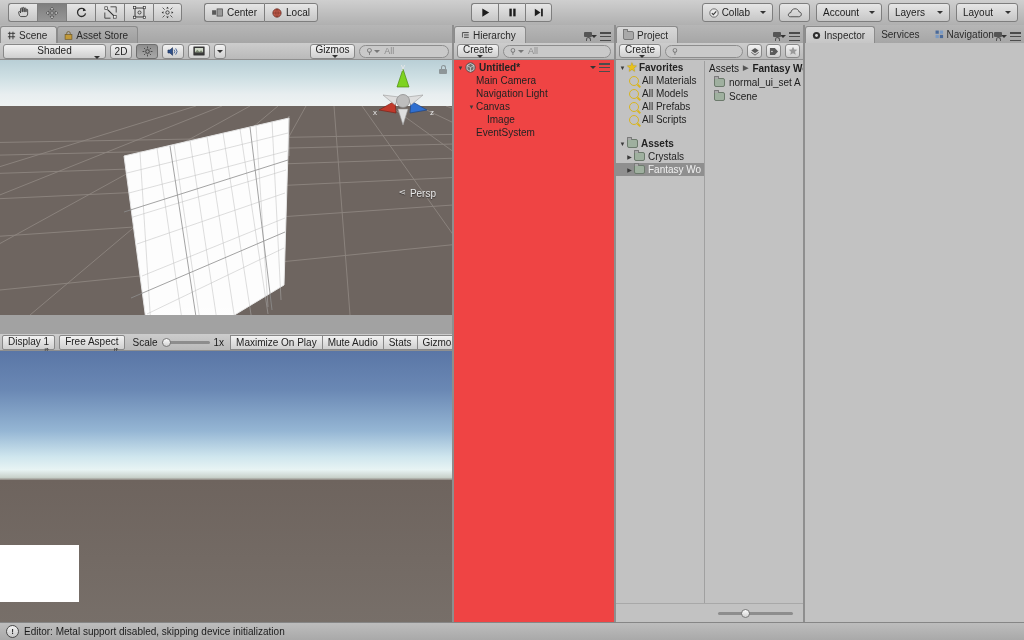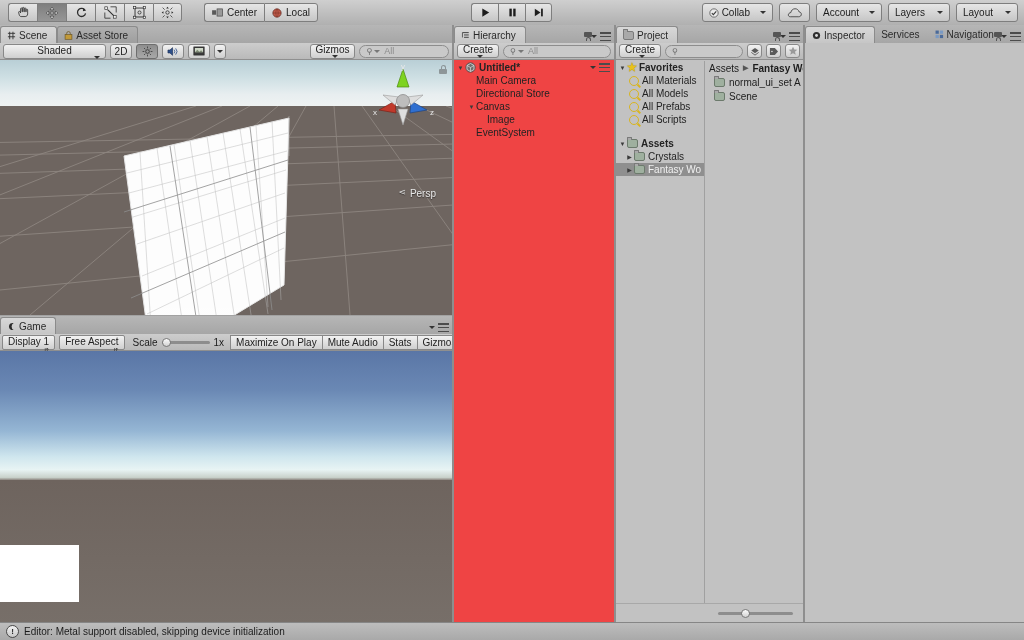--- a/index.html
+++ b/index.html
@@ -421,36 +421,20 @@
       </svg>
       <div class="persp-label" style="right:16px;top:128px;">Persp</div>
       <div style="position:absolute;right:46px;top:127px;font-size:9px;color:#dcdcdc;text-shadow:0 1px 1px rgba(0,0,0,.5)">⋖</div>
       <div style="position:absolute;right:5px;top:5px;opacity:.5">
           <div class="lock-ic"></div>
         </div>
     </div>
   </div>
 
   <div class="panel" style="left:0;top:316px;width:452px;height:306px;">
-    <div class="tabrow" style="width:452px">
-      <div class="tab active">
-        <svg width="9" height="9" viewBox="0 0 10 10">
-            <path d="M7.4 1.2a4 4 0 1 0 0 7.6 4.3 4.3 0 0 1 0-7.6z" fill="#2c2c2c"></path>
-          </svg>
-        <span>Game</span>
-      </div>
-      <div class="tabrow-right">
-        <span class="caret"></span>
-        <span class="hamb">
-            <i></i>
-            <i></i>
-            <i></i>
-          </span>
-      </div>
-    </div>
 
     <div class="subbar" style="position:absolute;left:0;top:18px;width:452px;gap:0;padding:0;">
       <div class="btn" style="height:15px;width:70px;justify-content:flex-start;margin:12px 2px;border-radius:2px;">
         <span>Display 1</span>
         <span style="margin-left:auto;font-size:7px;color:#333">⇵</span>
       </div>
       <div class="btn" style="height:15px;width:130px;justify-content:flex-start;margin:0 2px;border-radius:2px;">
         <span>Free Aspect</span>
         <span style="margin-left:auto;font-size:7px;color:#333">⇵</span>
       </div>
@@ -531,21 +515,21 @@
               <i></i>
               <i></i>
               <i></i>
             </span>
         </span>
       </div>
       <div class="trow" style="padding-left:22px">
         <span>Main Camera</span>
       </div>
       <div class="trow" style="padding-left:22px">
-        <span>Directional Store</span>
+        <span>Navigation Light</span>
       </div>
       <div class="trow" style="padding-left:13px">
         <span class="arrow d"></span>
         <span>Canvas</span>
       </div>
       <div class="trow" style="padding-left:33px">
         <span>Image</span>
       </div>
       <div class="trow" style="padding-left:22px">
         <span>EventSystem</span>

